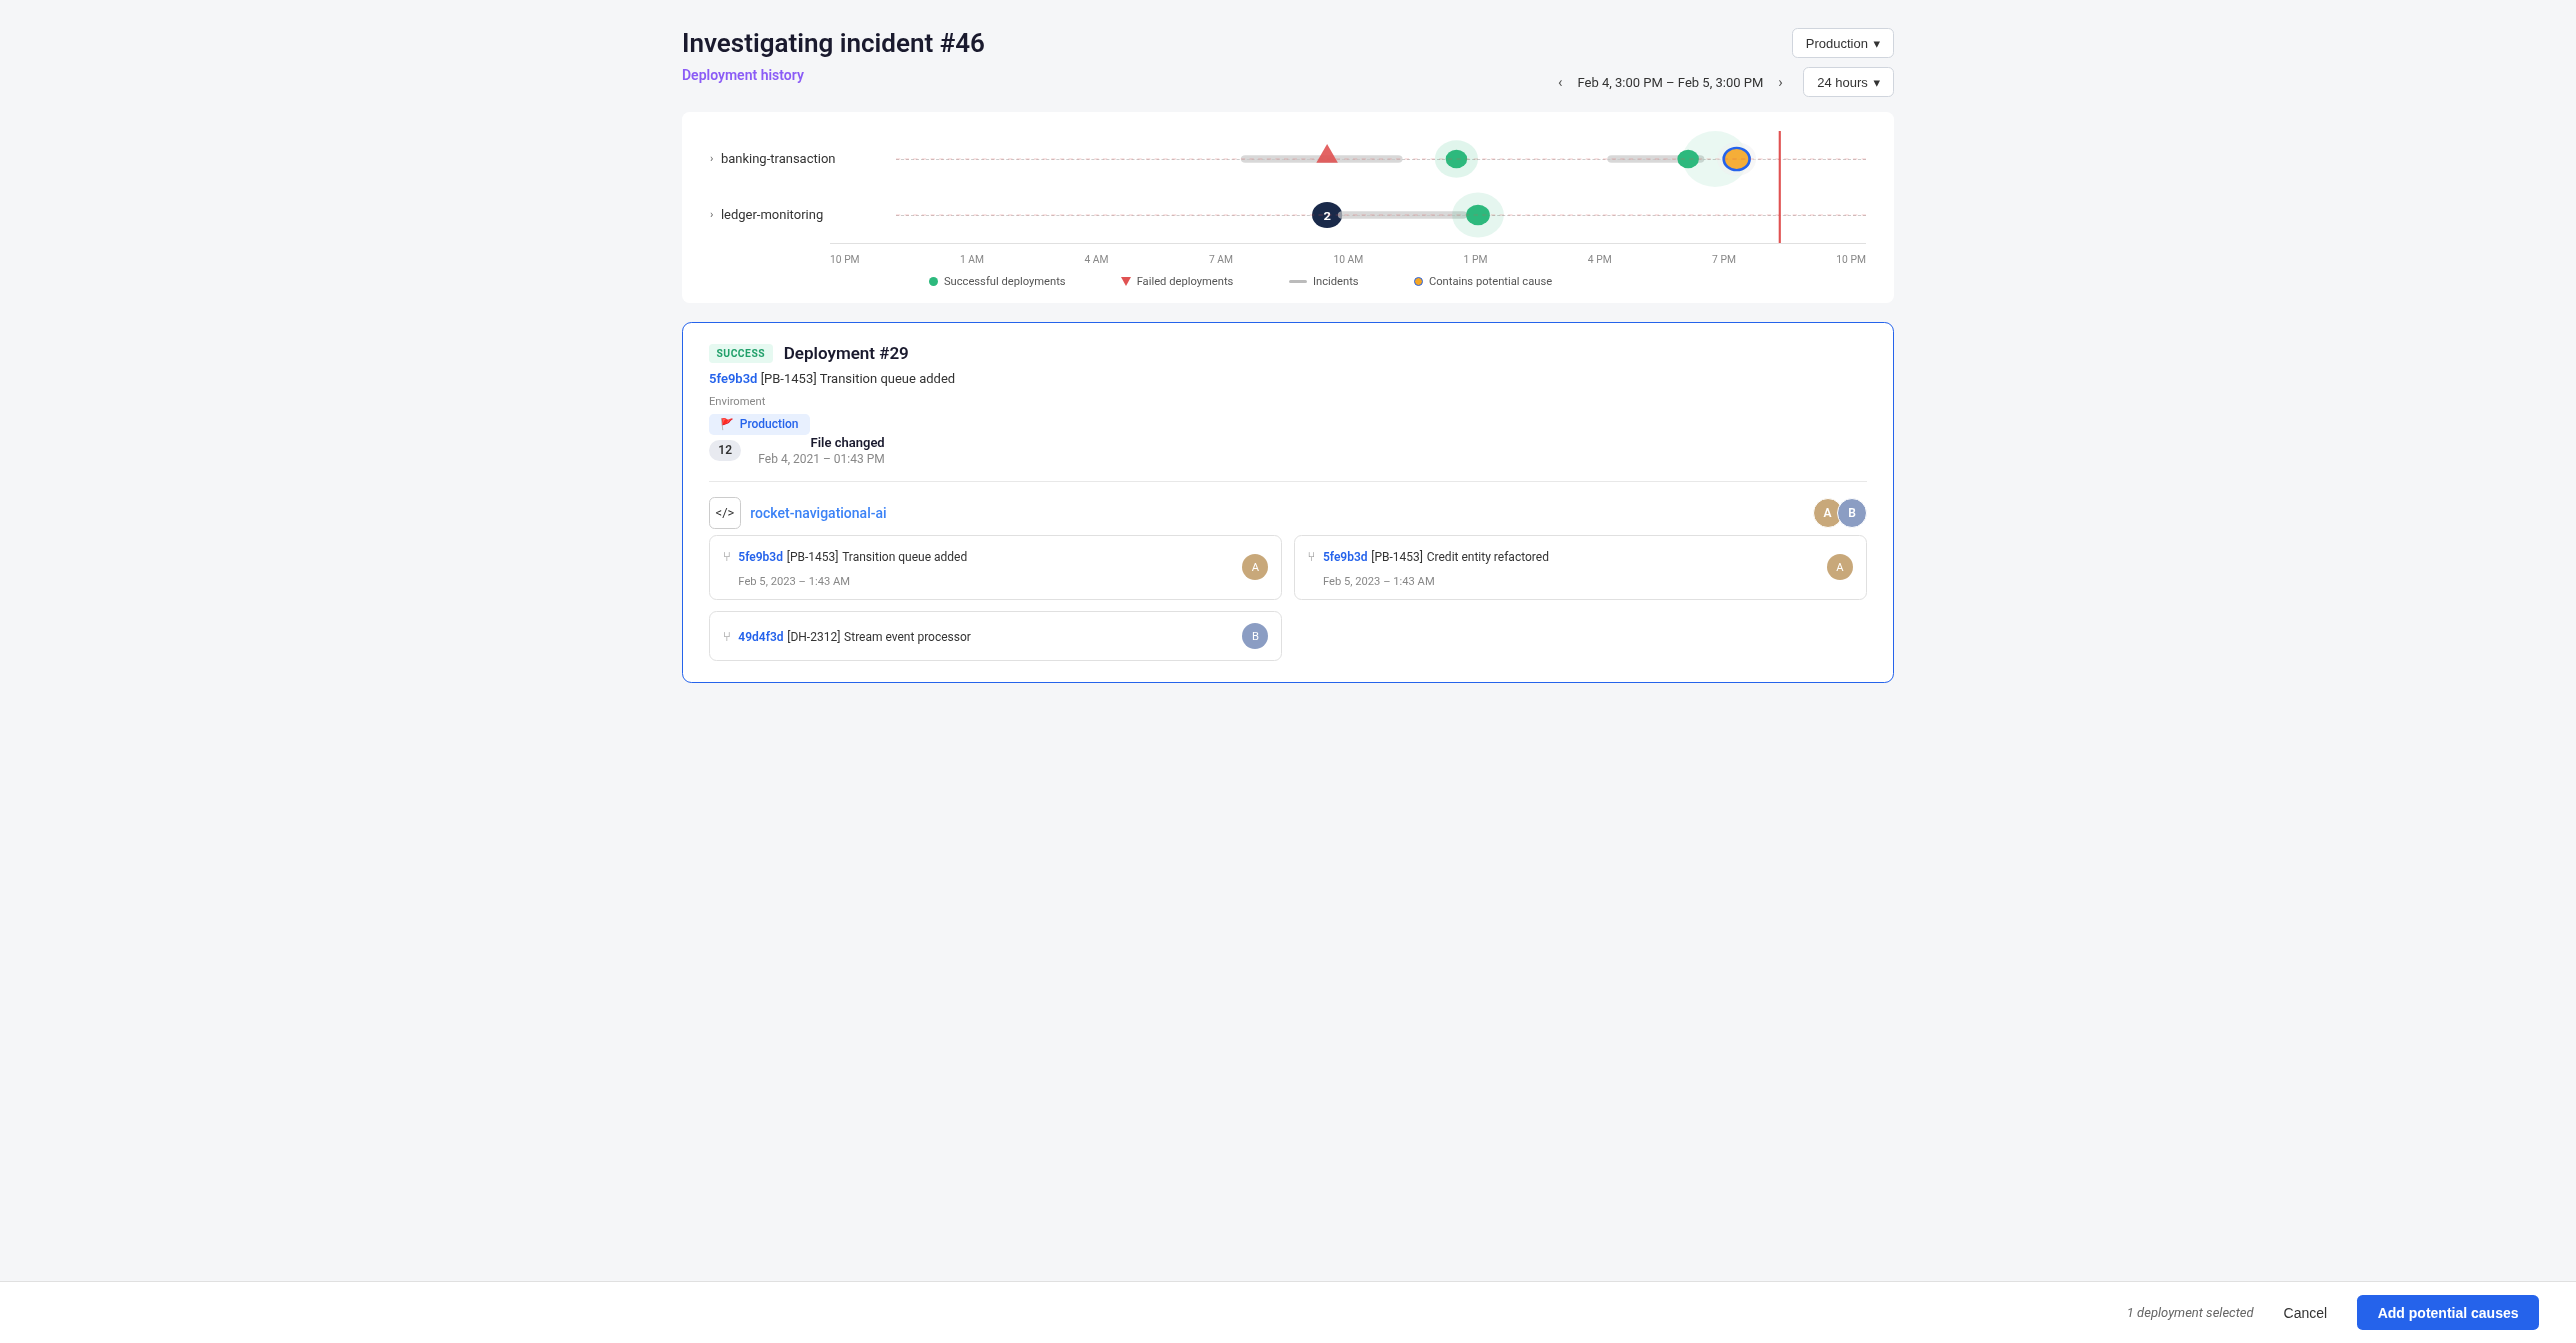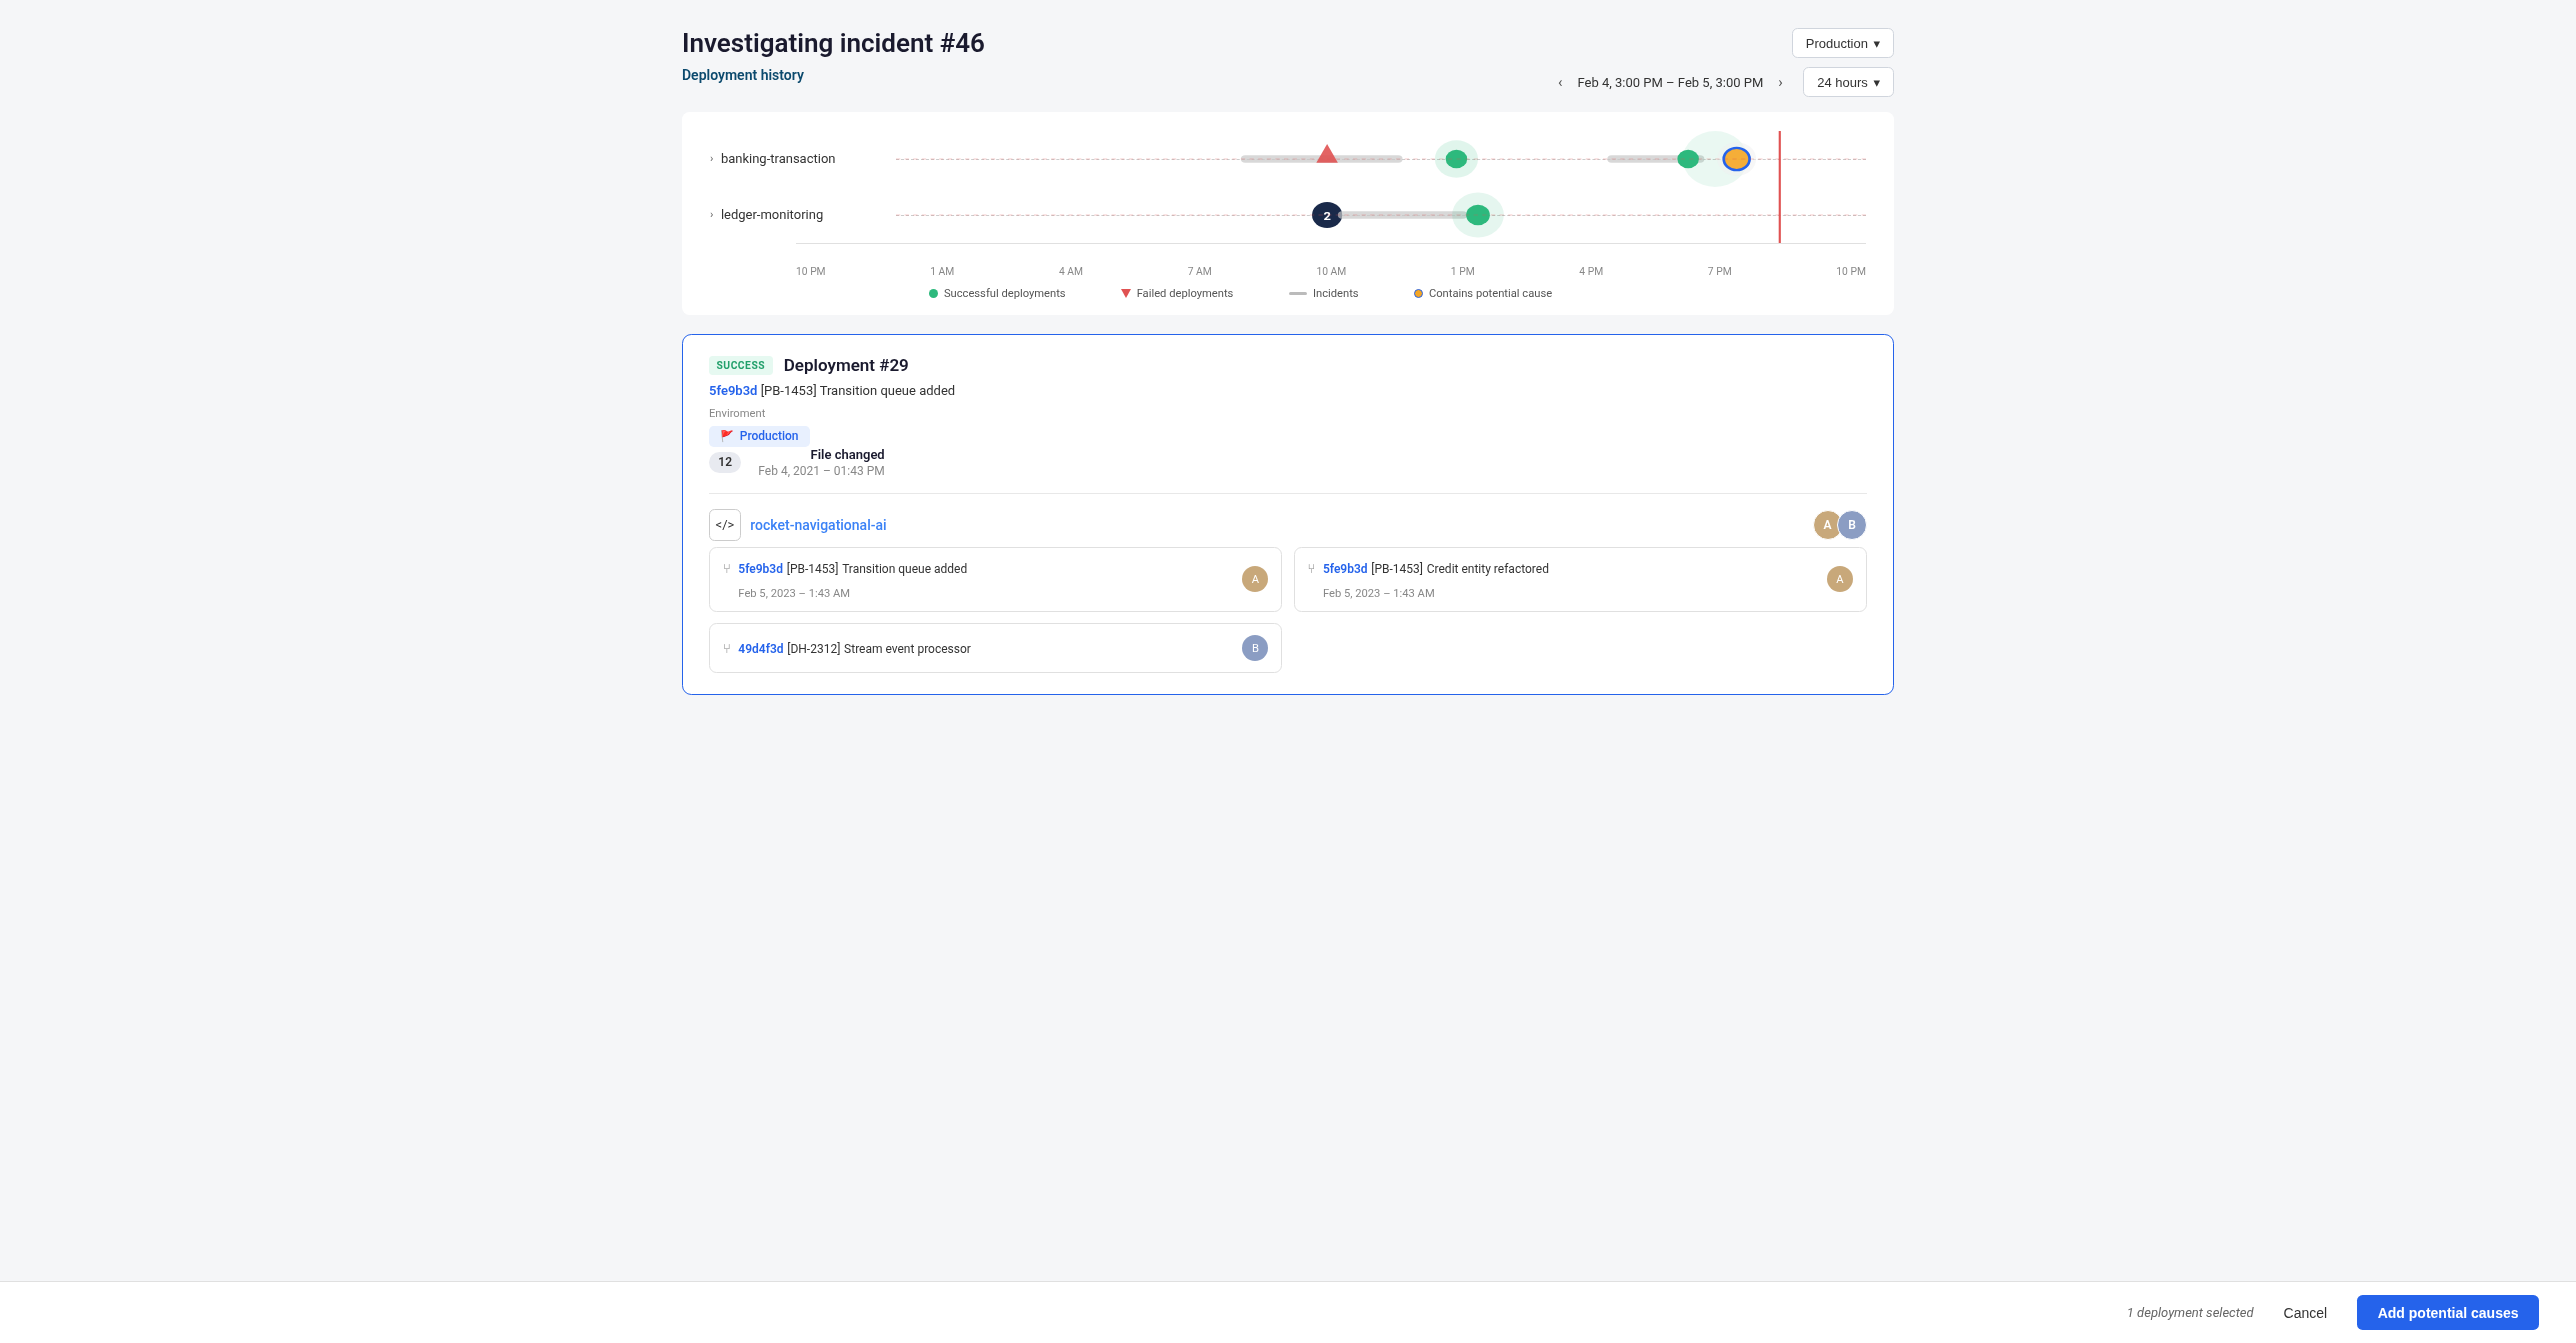--- a/index.html
+++ b/index.html
@@ -22,21 +22,21 @@
     }
     .header-row {
       display: flex;
       justify-content: space-between;
       align-items: flex-start;
       margin-bottom: 5.6px;
     }
     .deployment-history-label {
       font-size: 14px;
       font-weight: 600;
-      color: #0c4a6e;
+      color: #8b5cf6;
     }
     .header-controls {
       display: flex;
       align-items: center;
       gap: 15px;
     }
     .date-nav {
       display: flex;
       align-items: center;
       gap: 9.3px;
@@ -100,24 +100,24 @@
     .dashed-line {
       position: absolute;
       top: 50%;
       left: 0;
       right: 0;
       border-top: 1.4px dashed #ccc;
     }
     .x-axis {
       display: flex;
       justify-content: space-between;
-      margin-left: 86px;
+      margin-left: 120px;
       font-size: 10.3px;
       color: #888;
-      padding-top: 21px;
+      padding-top: 9px;
       border-top: 0.9px solid #e0e0e0;
       gap: 8px;
     }
     .legend {
       display: flex;
       gap: 22.4px;
       margin-top: 9.3px;
       margin-left: 186px;
       font-size: 11.2px;
       color: #555;

